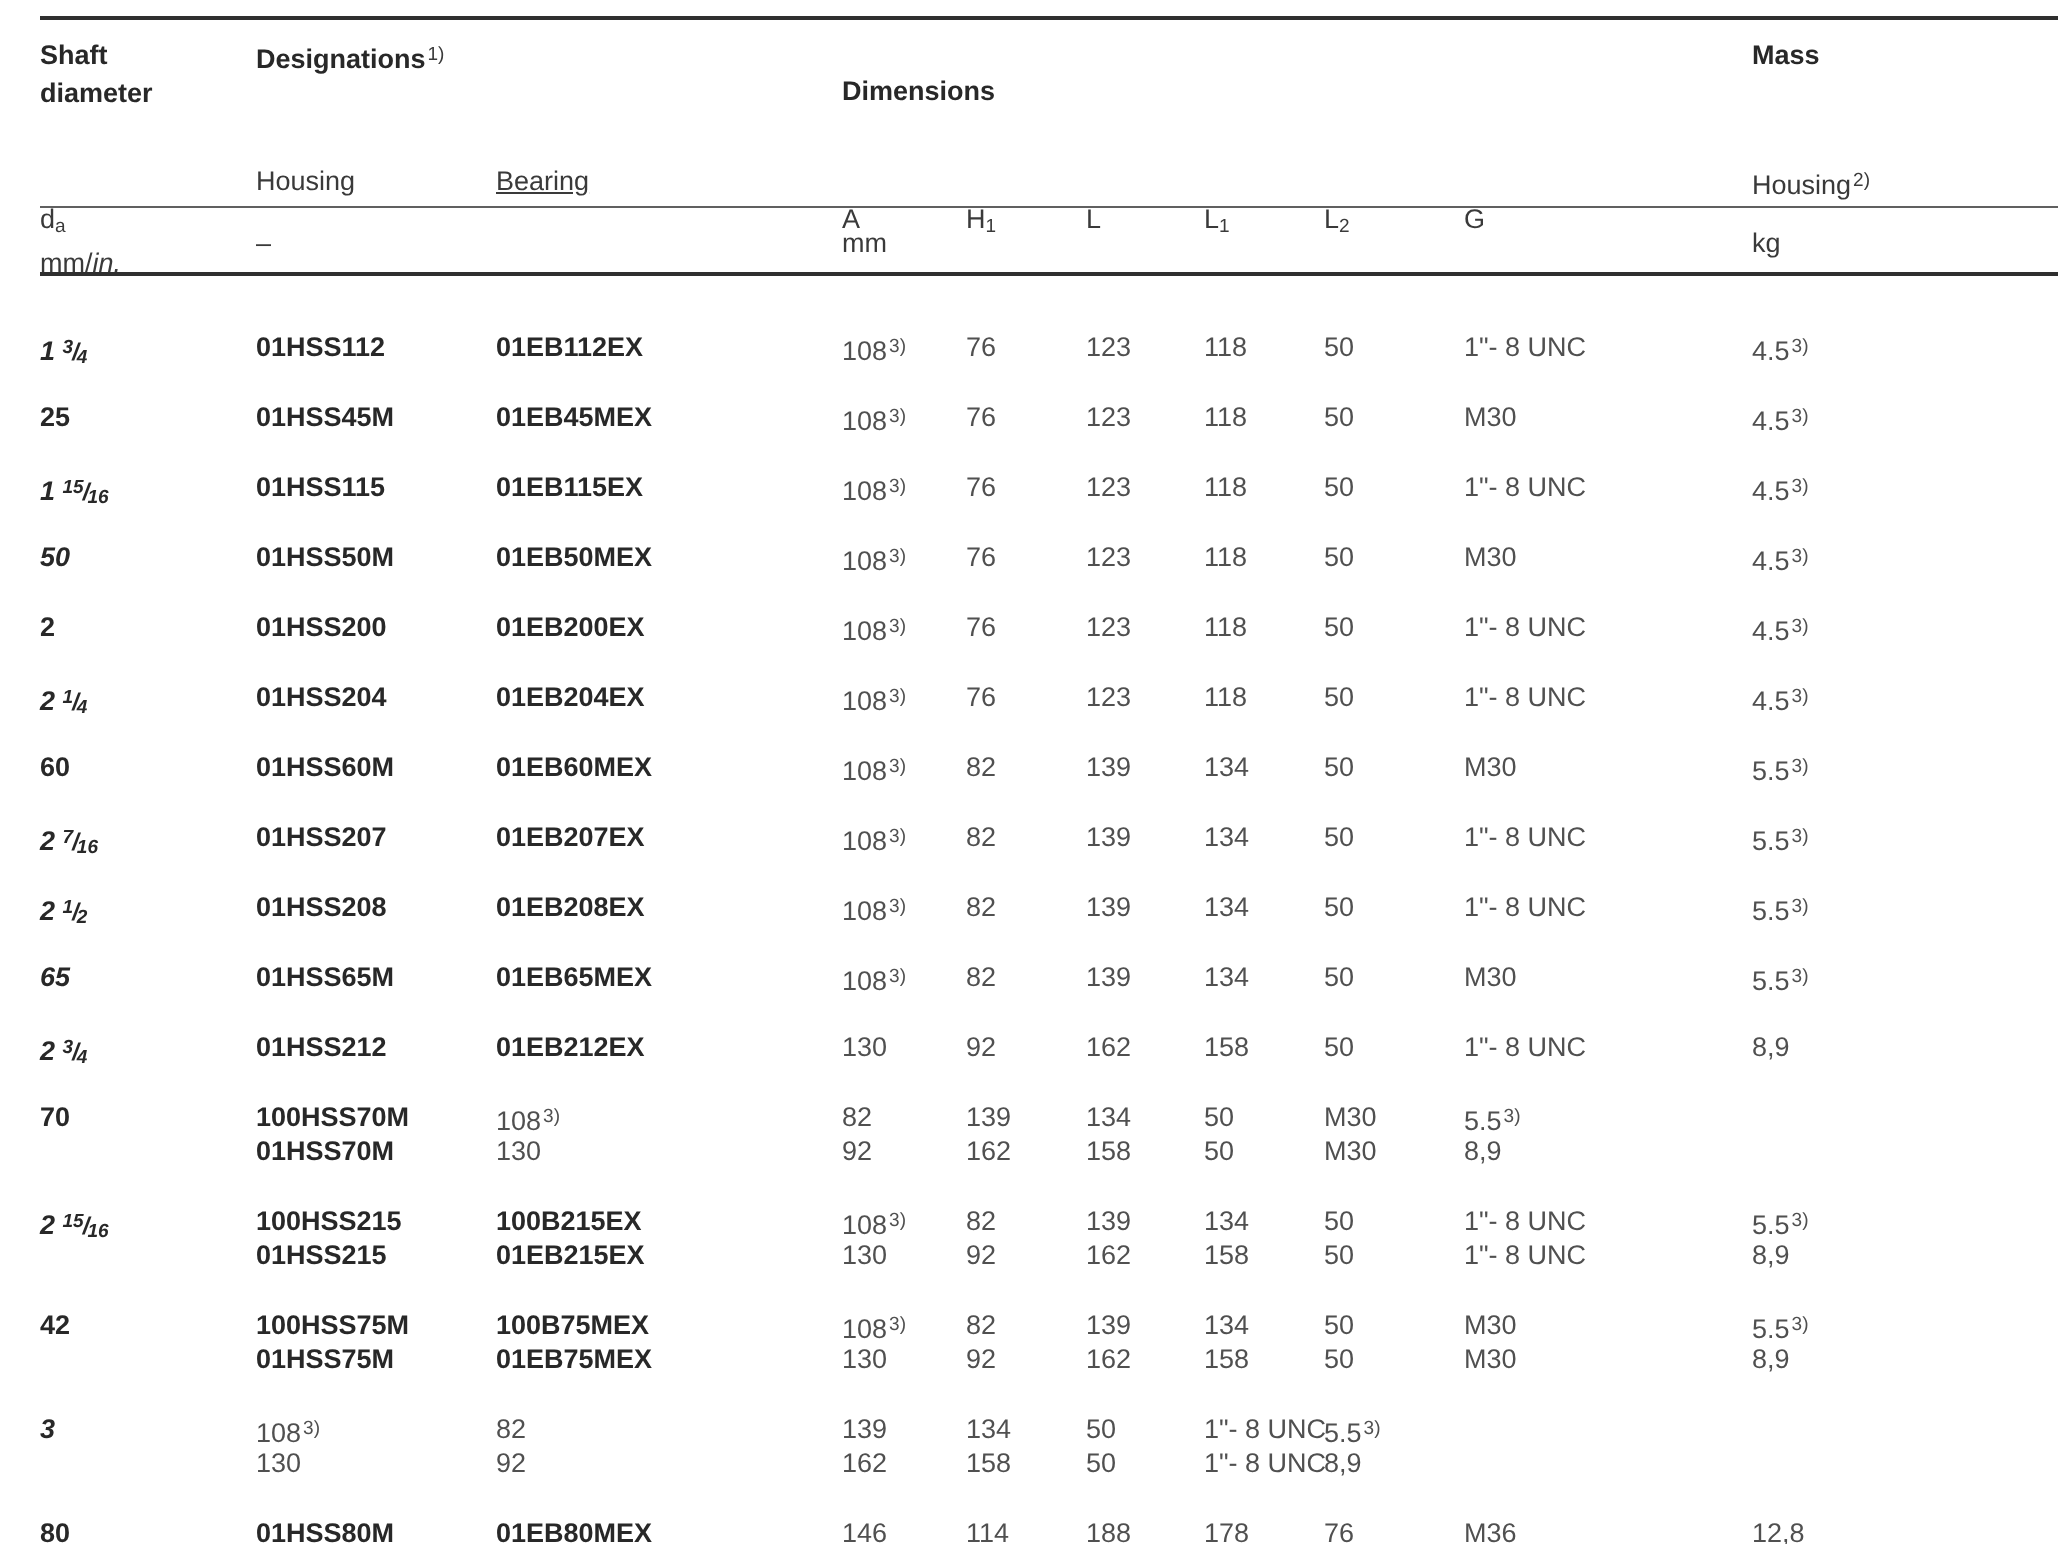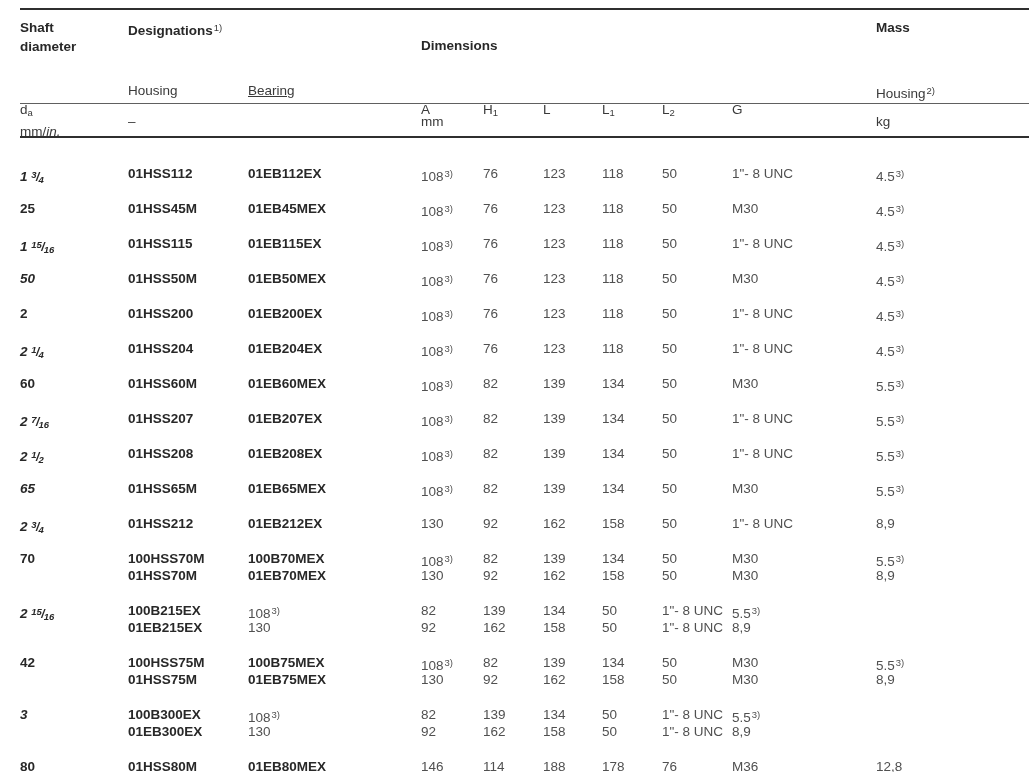--- a/index.html
+++ b/index.html
@@ -480,24 +480,20 @@
       </div>
       <div class="trow cols">
         <div class="cell">
           <div class="cline"><span class="size">70</span></div>
         </div>
         <div class="cell">
           <div class="cline"><span class="size">100HSS70M</span></div>
           <div class="cline"><span class="size">01HSS70M</span></div>
         </div>
         <div class="cell">
-          <div class="cline"><span class="size">100B70MEX</span></div>
-          <div class="cline"><span class="size">01EB70MEX</span></div>
-        </div>
-        <div class="cell">
           <div class="cline"><span class="num">108<sup class="fn num">3)</sup></span></div>
           <div class="cline"><span class="num">130</span></div>
         </div>
         <div class="cell">
           <div class="cline"><span class="num">82</span></div>
           <div class="cline"><span class="num">92</span></div>
         </div>
         <div class="cell">
           <div class="cline"><span class="num">139</span></div>
           <div class="cline"><span class="num">162</span></div>
@@ -515,20 +511,24 @@
           <div class="cline"><span class="num">M30</span></div>
         </div>
         <div class="cell">
           <div class="cline"><span class="num">5.5<sup class="fn num">3)</sup></span></div>
           <div class="cline"><span class="num">8,9</span></div>
         </div>
       </div>
       <div class="trow cols">
         <div class="cell">
           <div class="cline"><span class="size it">2&nbsp;<span class="fr-n">15</span><span class="fr-s">/</span><span class="fr-d">16</span></span></div>
+        </div>
+        <div class="cell">
+          <div class="cline"><span class="size">100HSS215</span></div>
+          <div class="cline"><span class="size">01HSS215</span></div>
         </div>
         <div class="cell">
           <div class="cline"><span class="size">100B215EX</span></div>
           <div class="cline"><span class="size">01EB215EX</span></div>
         </div>
         <div class="cell">
           <div class="cline"><span class="num">108<sup class="fn num">3)</sup></span></div>
           <div class="cline"><span class="num">130</span></div>
         </div>
         <div class="cell">
@@ -595,24 +595,20 @@
         <div class="cell">
           <div class="cline"><span class="num">5.5<sup class="fn num">3)</sup></span></div>
           <div class="cline"><span class="num">8,9</span></div>
         </div>
       </div>
       <div class="trow cols">
         <div class="cell">
           <div class="cline"><span class="size it">3</span></div>
         </div>
         <div class="cell">
-          <div class="cline"><span class="size">100B300EX</span></div>
-          <div class="cline"><span class="size">01EB300EX</span></div>
-        </div>
-        <div class="cell">
           <div class="cline"><span class="num">108<sup class="fn num">3)</sup></span></div>
           <div class="cline"><span class="num">130</span></div>
         </div>
         <div class="cell">
           <div class="cline"><span class="num">82</span></div>
           <div class="cline"><span class="num">92</span></div>
         </div>
         <div class="cell">
           <div class="cline"><span class="num">139</span></div>
           <div class="cline"><span class="num">162</span></div>

